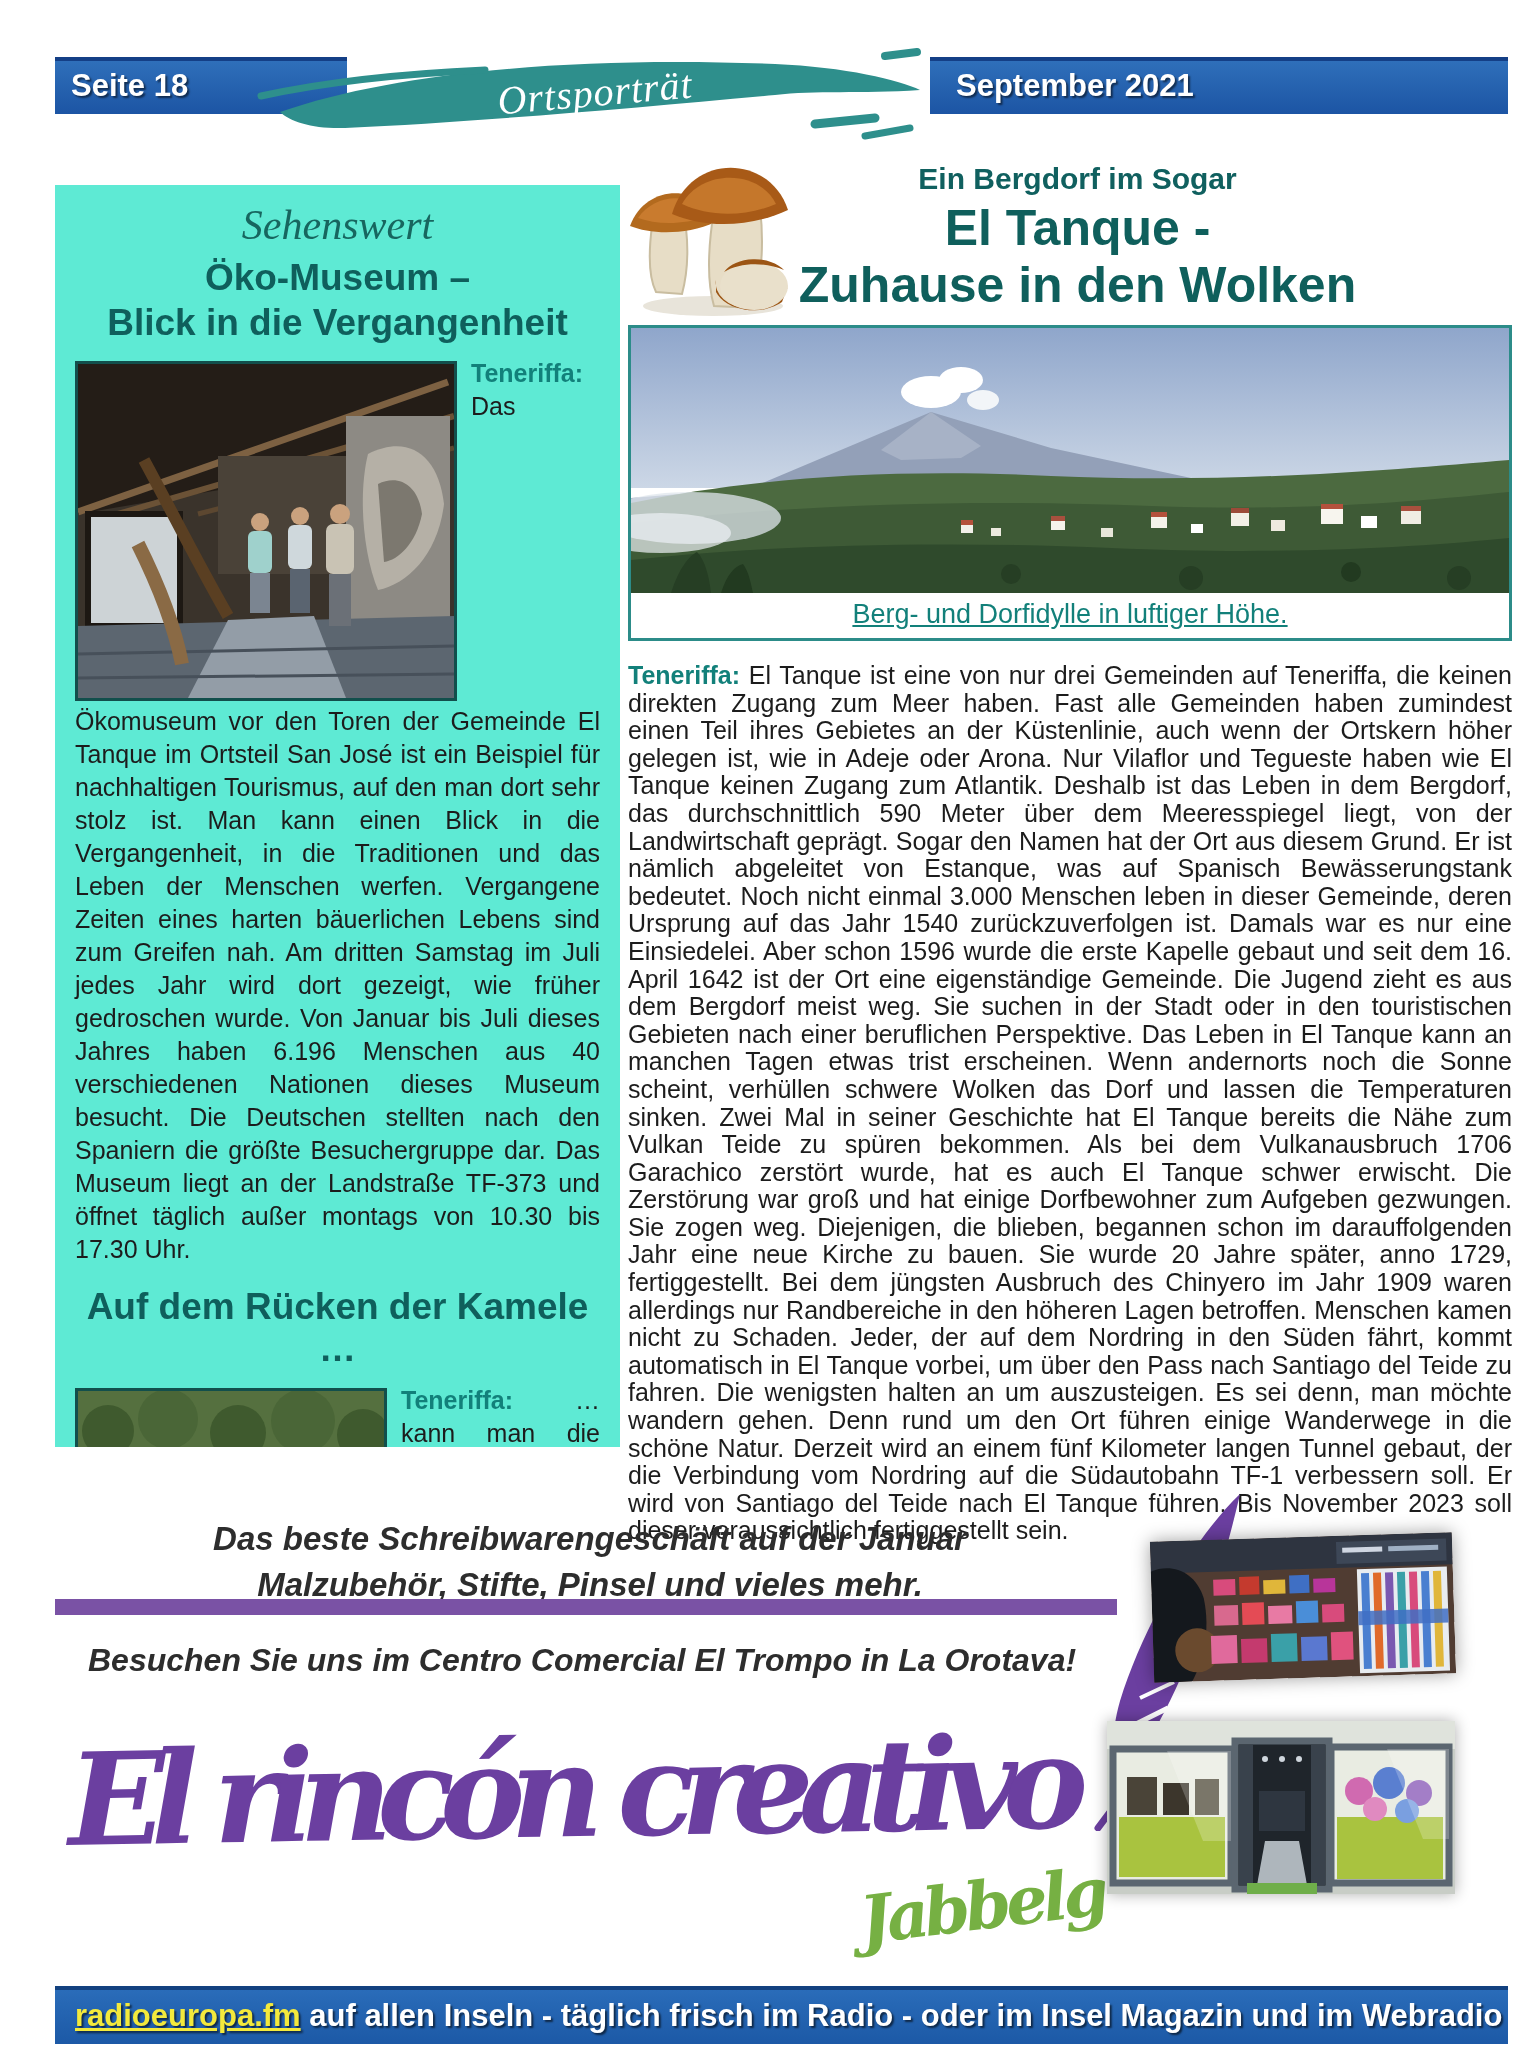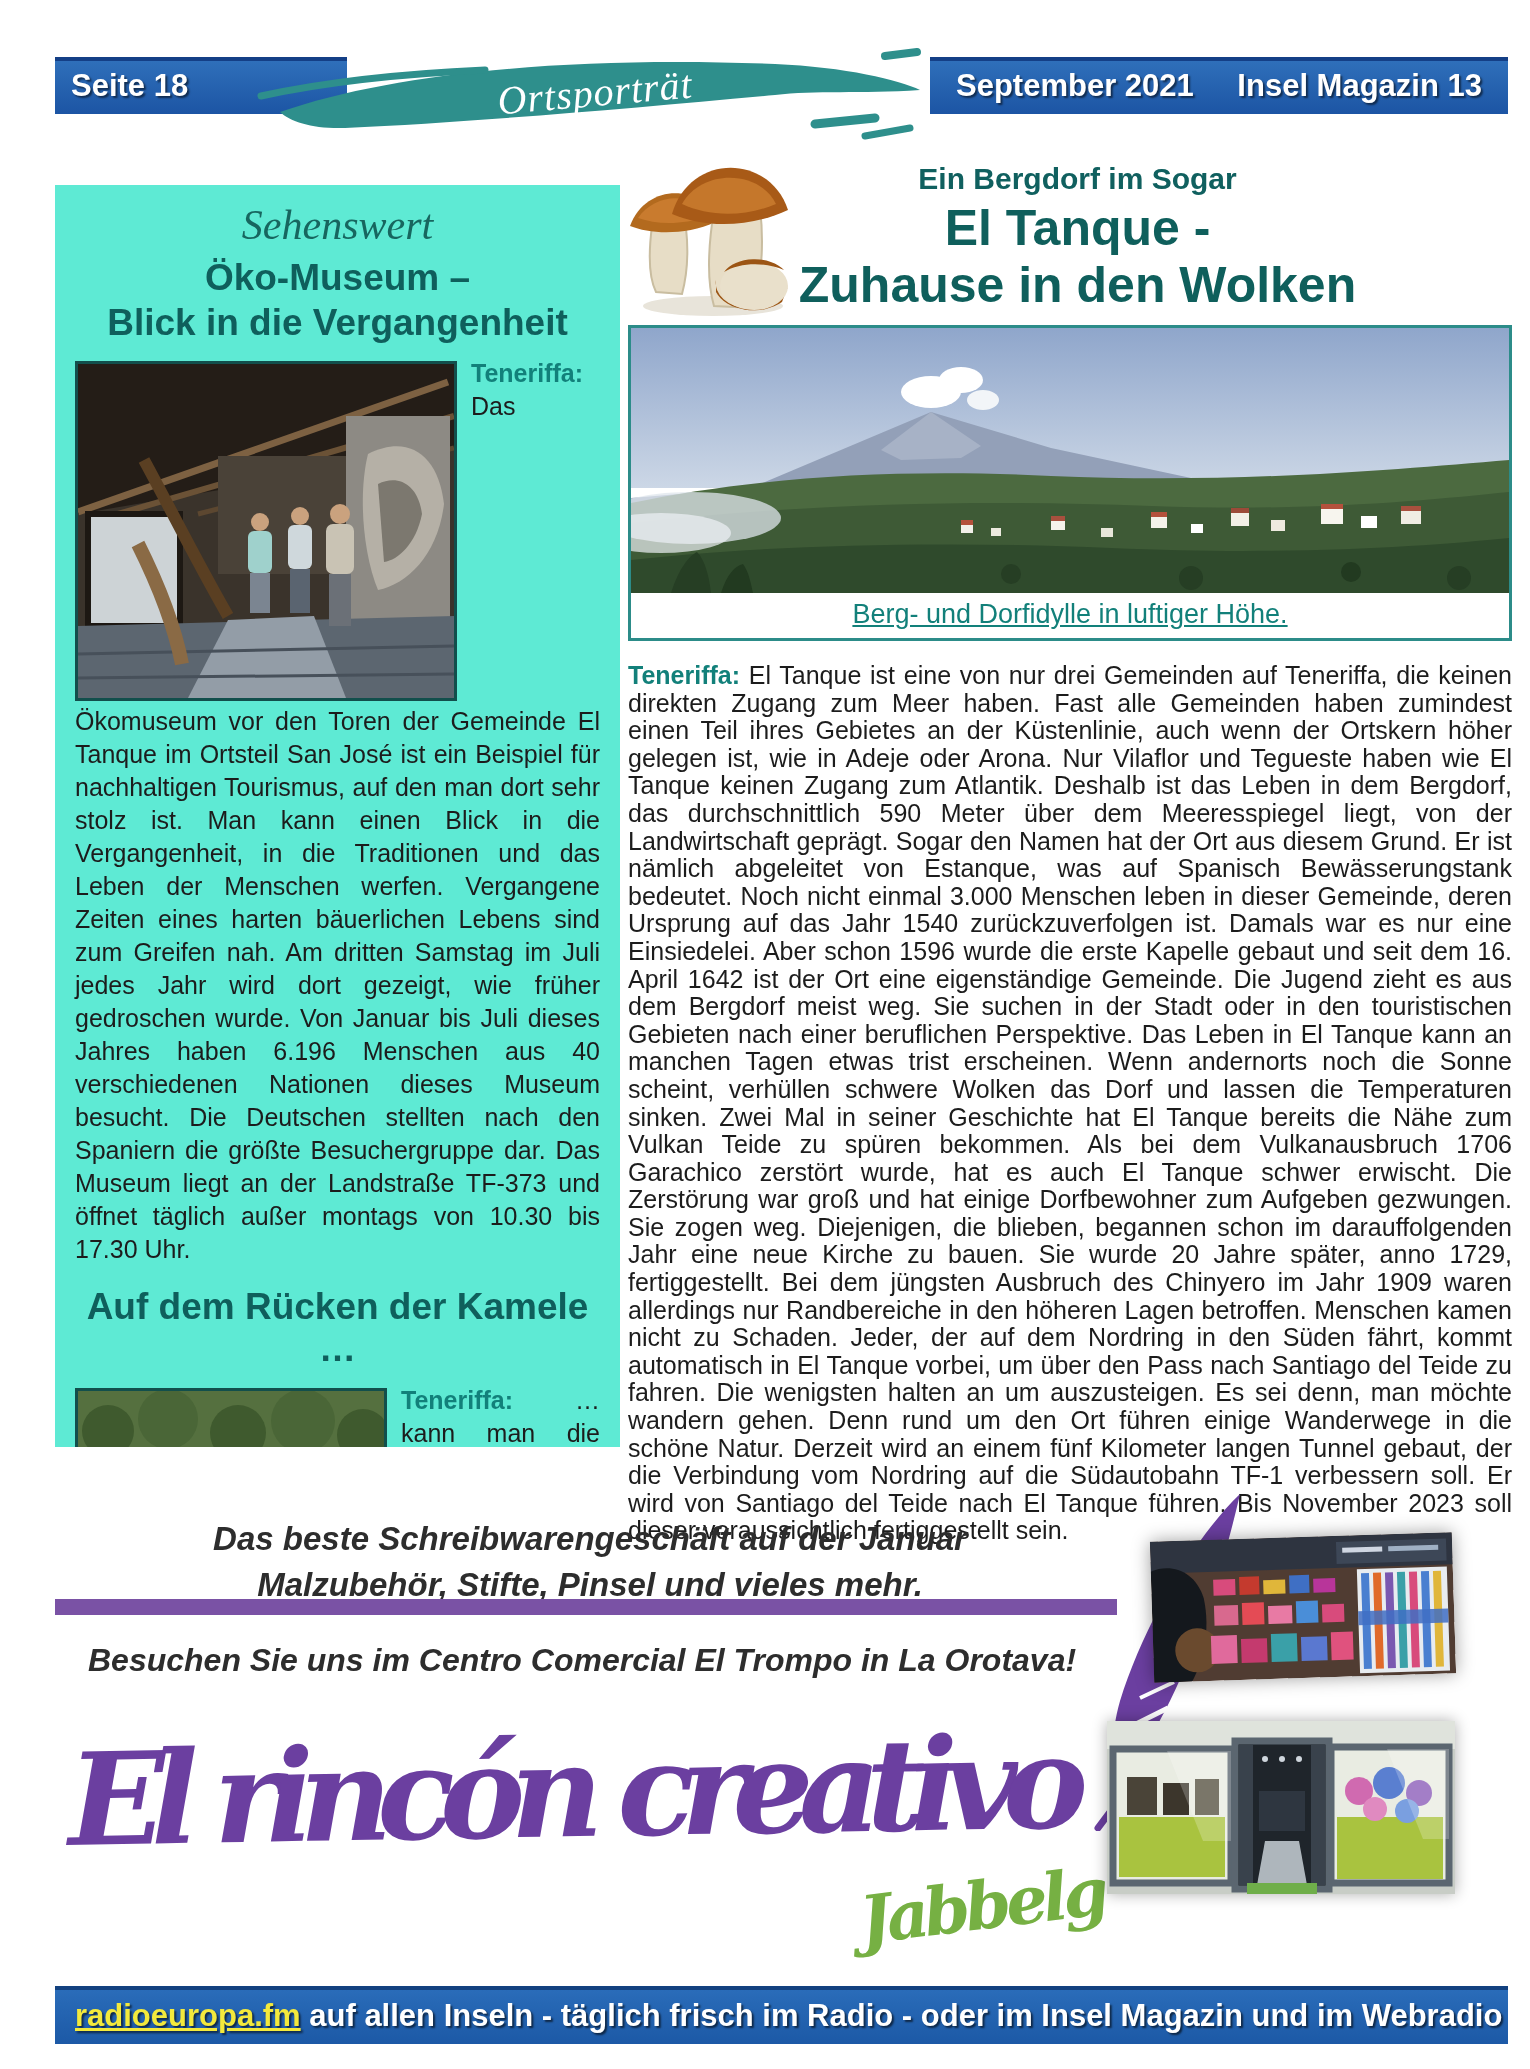--- a/index.html
+++ b/index.html
@@ -85,21 +85,20 @@
       <path d="M6,64 C70,50 140,42 230,38" stroke="#2e8f8c" stroke-width="7" fill="none" stroke-linecap="round"></path>
       <path d="M560,92 L620,86" stroke="#2e8f8c" stroke-width="9" fill="none" stroke-linecap="round"></path>
       <path d="M610,104 L655,96" stroke="#2e8f8c" stroke-width="7" fill="none" stroke-linecap="round"></path>
       <path d="M630,24 L662,20" stroke="#2e8f8c" stroke-width="8" fill="none" stroke-linecap="round"></path>
     </svg>
     <div class="brush-label">Ortsporträt</div>
   </div>
 
   <div class="hdr-box hdr-right">
     <span>September 2021</span>
-    <span>Insel Magazin 13</span>
   </div>
 
   <div class="abs left-panel">
     <div class="kicker">Sehenswert</div>
     <div class="lc-title">
       <div>Öko-Museum –</div>
       <div>Blick in die Vergangenheit</div>
     </div>
 
     <div class="article">

